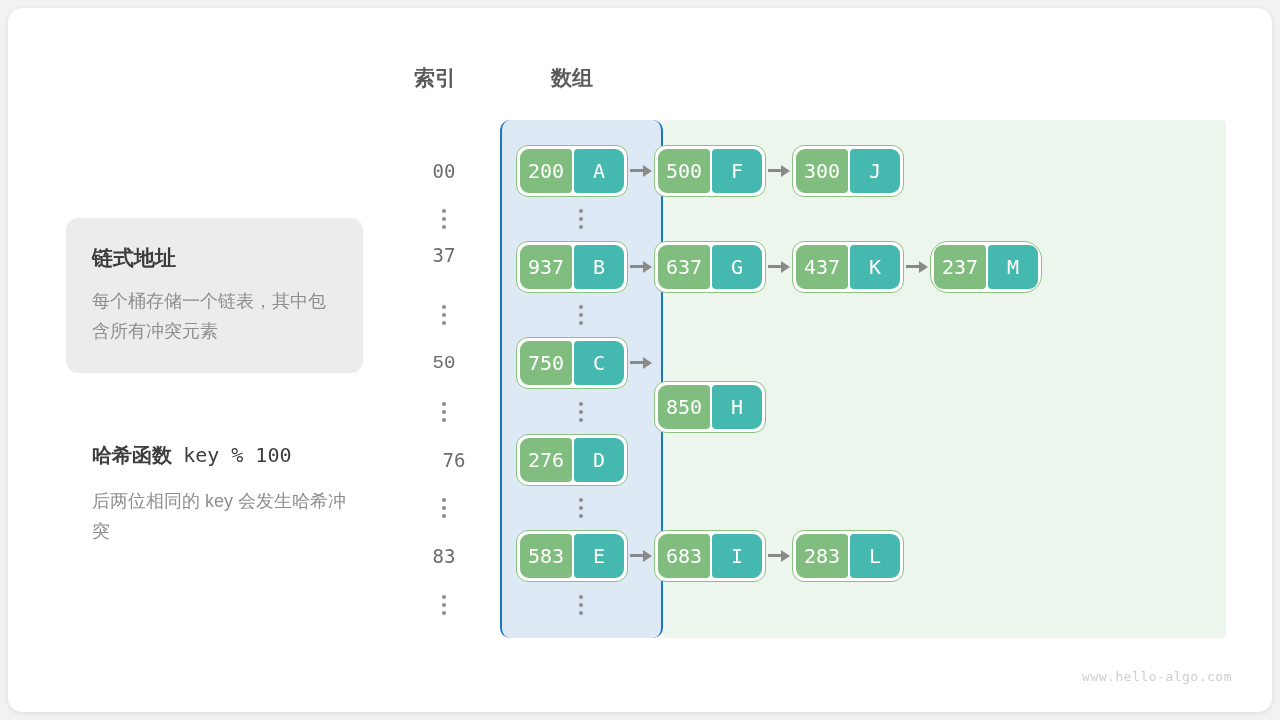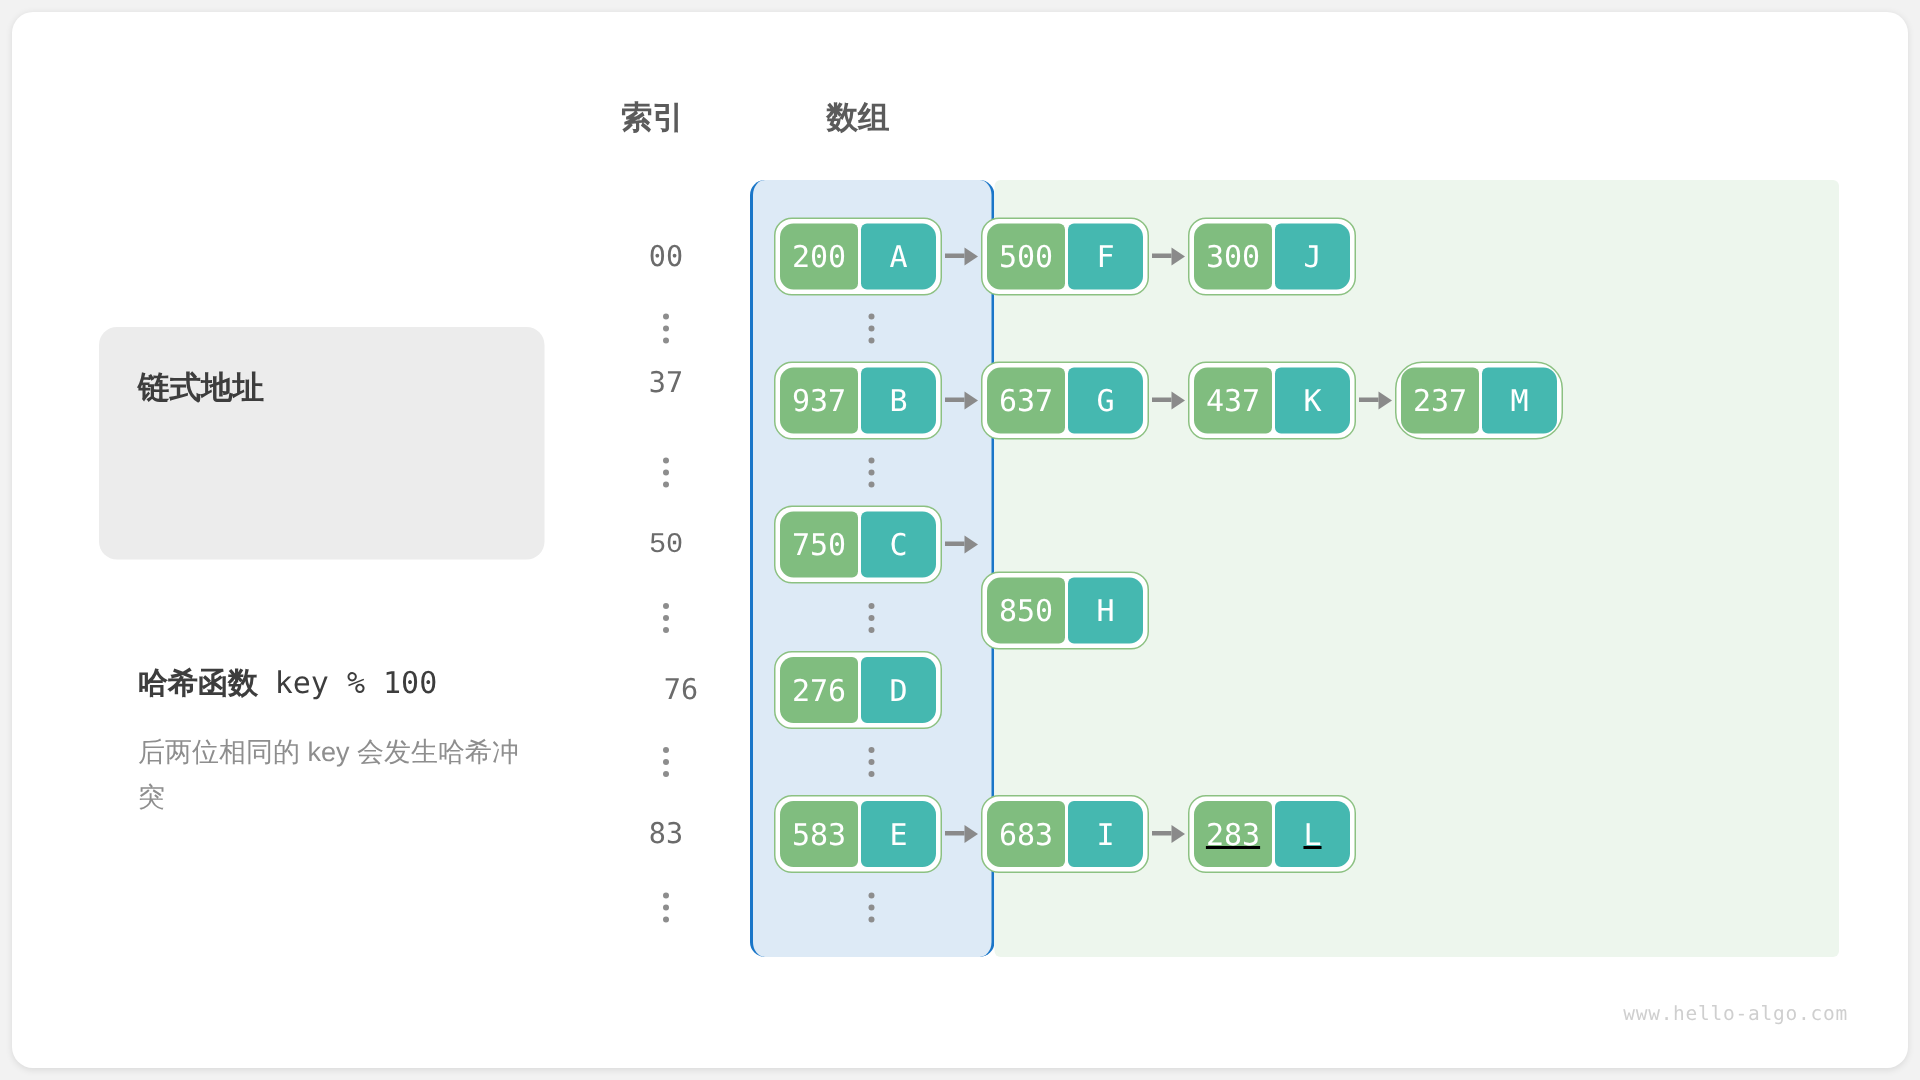--- a/index.html
+++ b/index.html
@@ -301,21 +301,21 @@
         <div class="head" style="left: 13px;"></div>
       </div>
       <div class="node" style="left: 646px; top: 522px;">
         <div class="key">683</div>
         <div class="val">I</div>
       </div>
       <div class="arrow" style="left: 760px; top: 542px; width: 22px;">
         <div class="shaft" style="width: 13px;"></div>
         <div class="head" style="left: 13px;"></div>
       </div>
-      <div class="node" style="left: 784px; top: 522px; text-decoration: underline;">
+      <div class="node" style="left: 784px; top: 522px;">
         <div class="key">283</div>
         <div class="val">L</div>
       </div>
       <div class="vdots" style="left: 429px; top: 201px;">
         <i></i>
         <i></i>
         <i></i>
       </div>
       <div class="vdots" style="left: 566px; top: 201px;">
         <i></i>
@@ -359,19 +359,20 @@
       </div>
       <div class="vdots" style="left: 566px; top: 587px;">
         <i></i>
         <i></i>
         <i></i>
       </div>
     </div>
 
   <div id="info-card">
     <div id="info-card-title">链式地址</div>
+    <div id="info-card-desc">每个桶存储一个链表，其中包含所有冲突元素</div>
   </div>
 
   <div id="hash-title"><span>哈希函数</span>&nbsp;&nbsp;<span class="mono">key % 100</span></div>
   <div id="hash-desc">后两位相同的 key 会发生哈希冲突</div>
 
   <div id="watermark">www.hello-algo.com</div>
 </div>
 
 </body></html>

